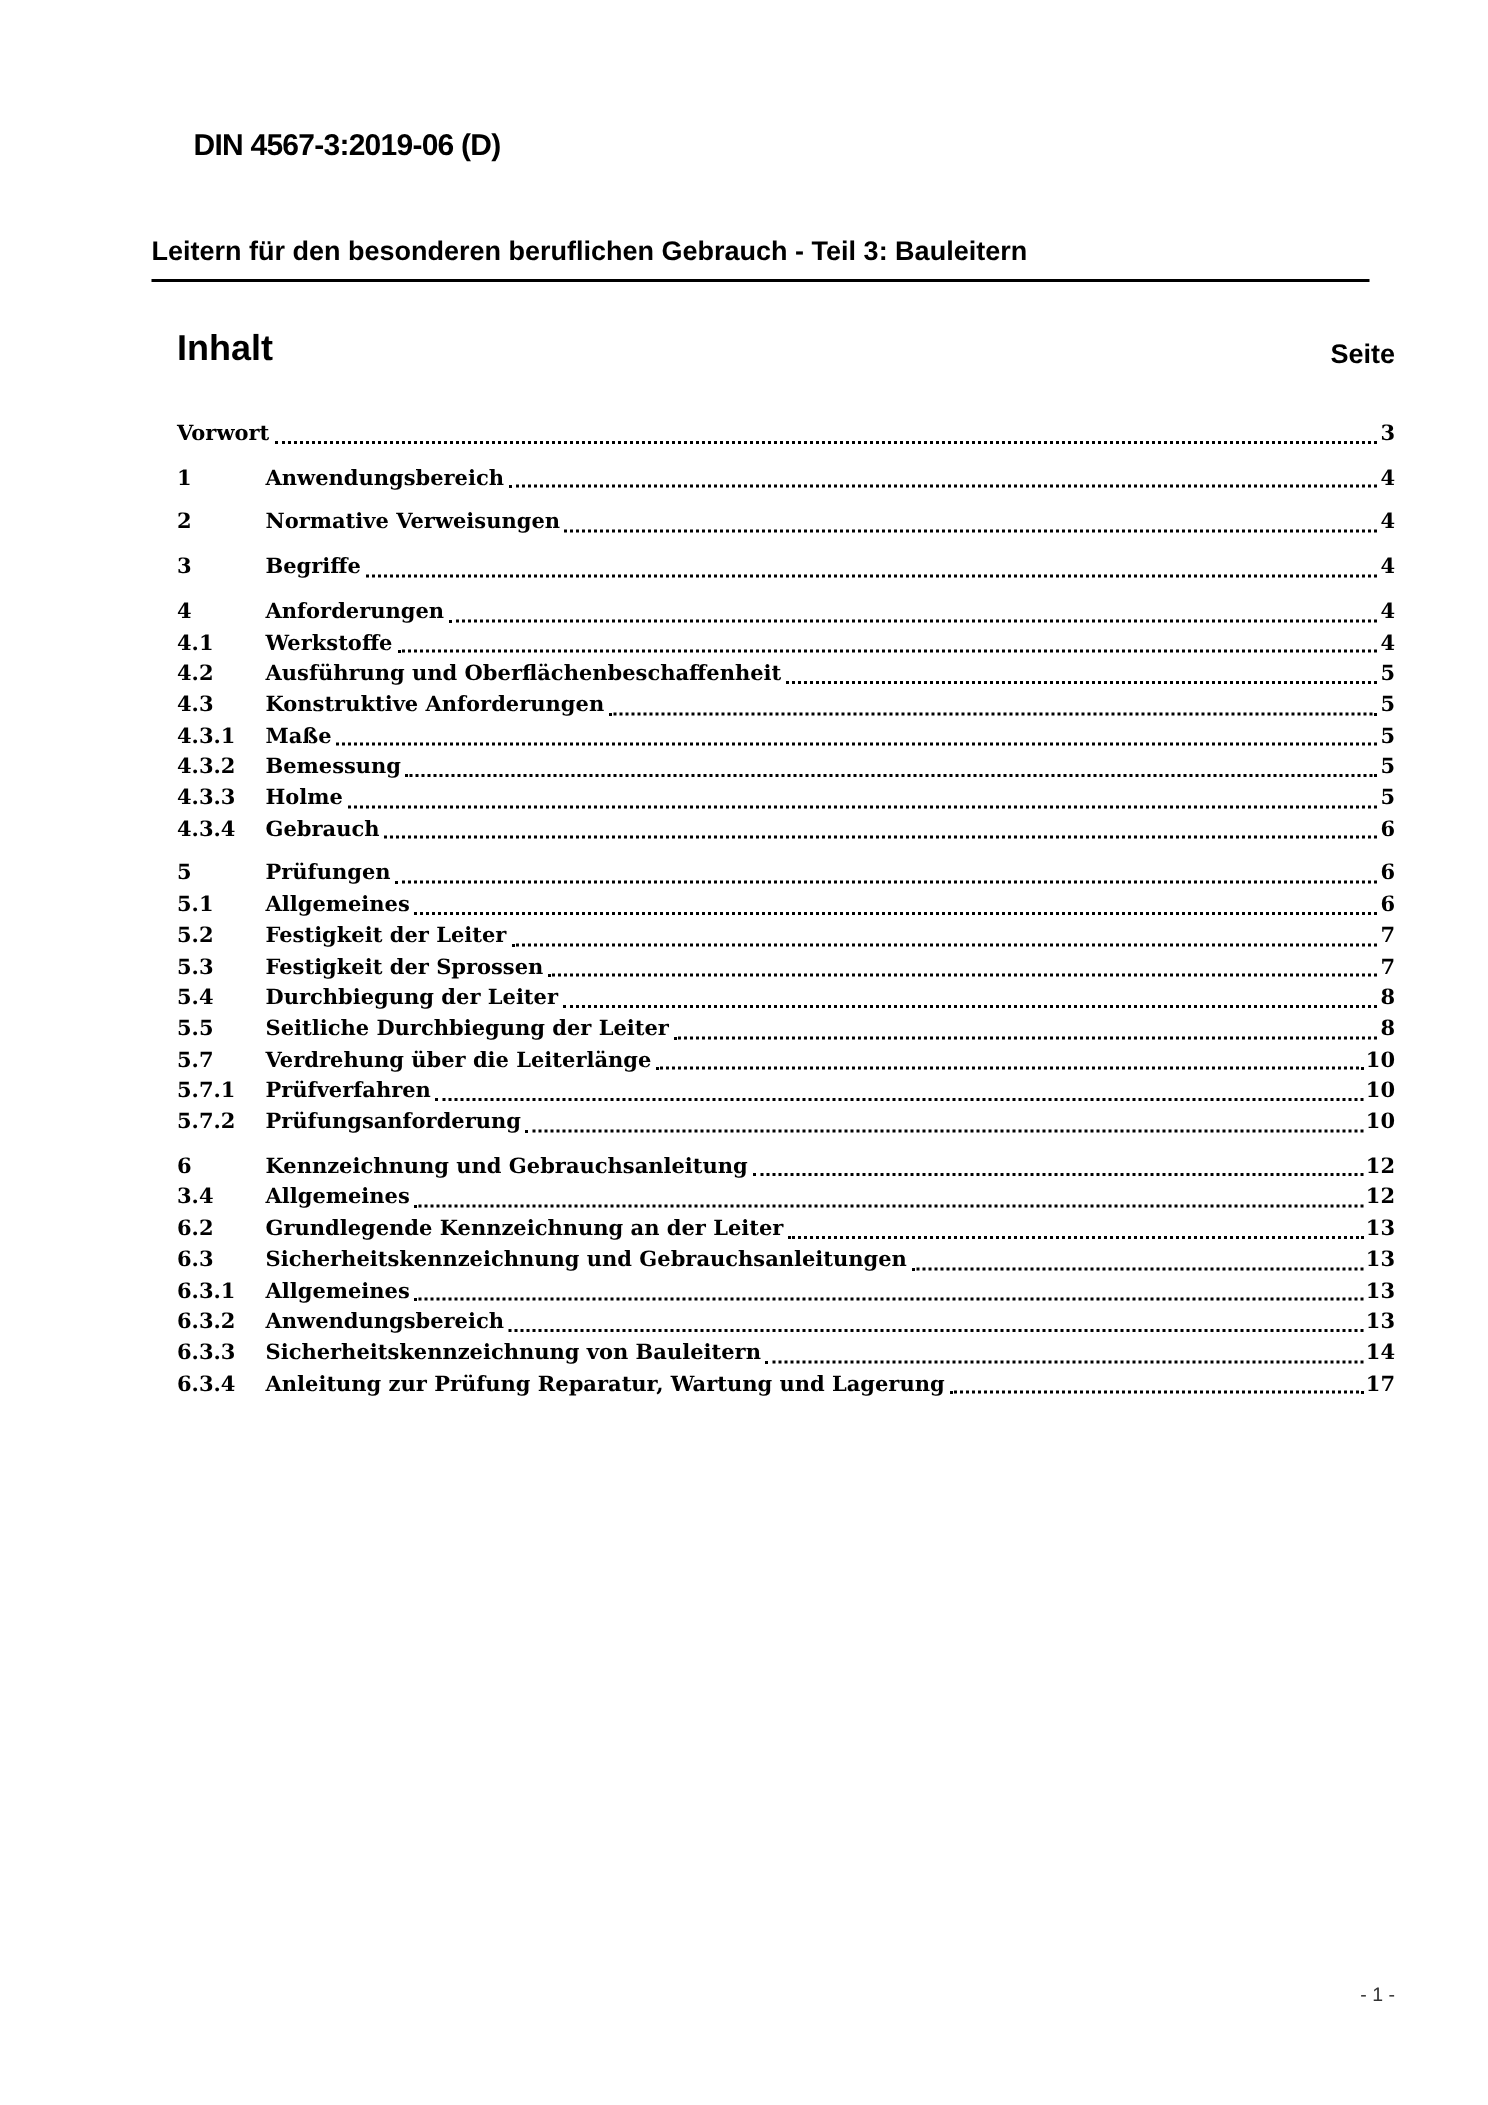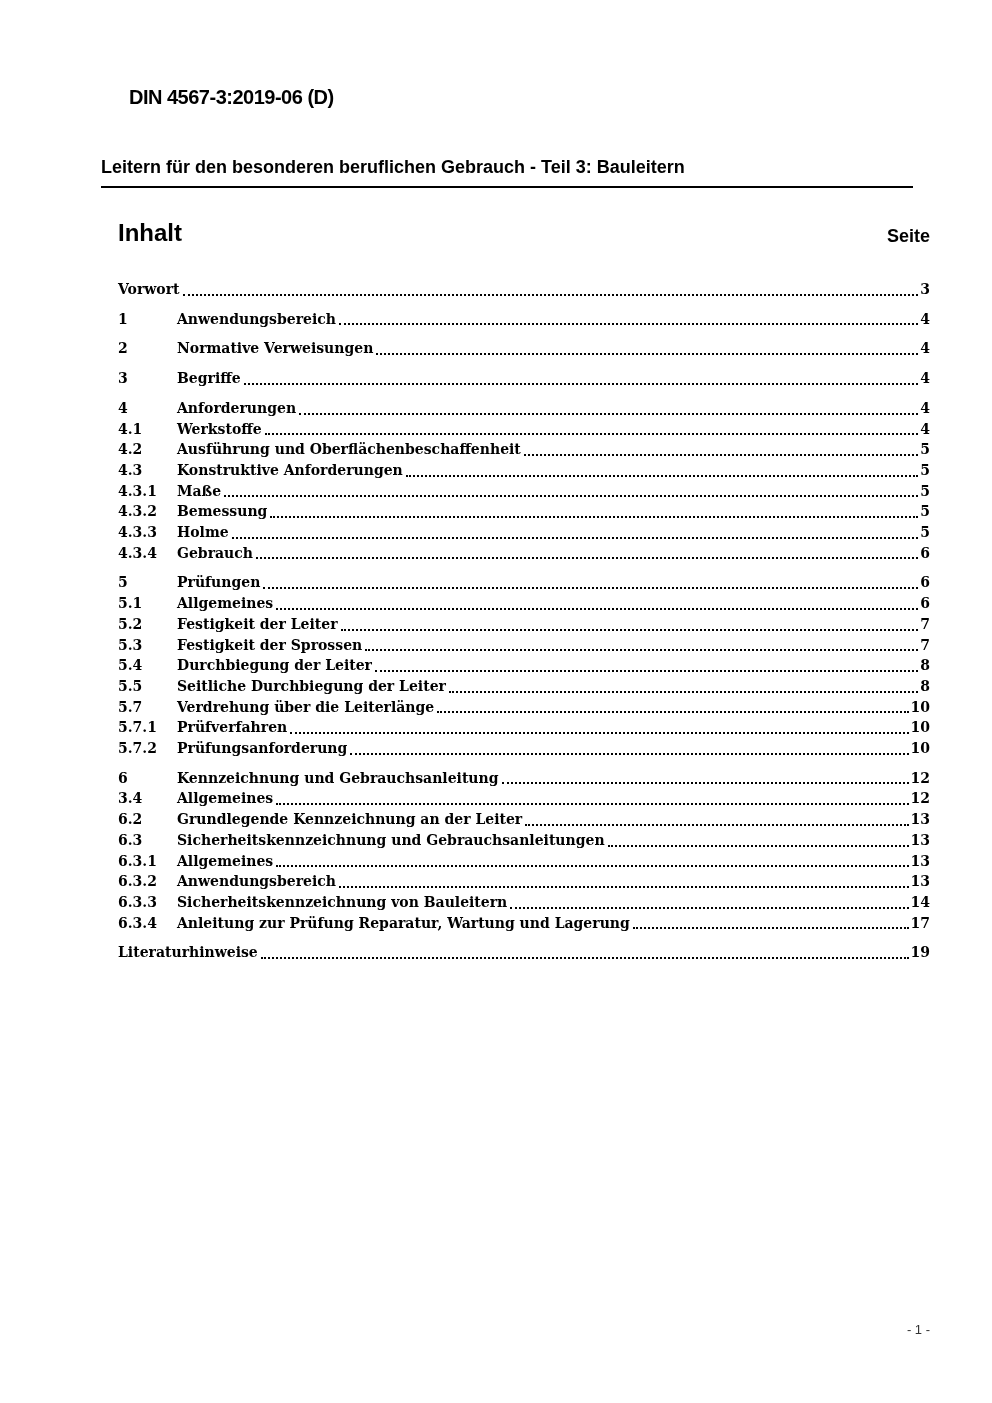--- a/index.html
+++ b/index.html
@@ -238,21 +238,15 @@
     <span class="toc-title">Sicherheitskennzeichnung von Bauleitern</span>
     <span class="toc-leader"></span>
     <span class="toc-page">14</span>
   </div>
     <div class="toc-row lvl3">
     <span class="toc-num">6.3.4</span>
     <span class="toc-title">Anleitung zur Prüfung Reparatur, Wartung und Lagerung</span>
     <span class="toc-leader"></span>
     <span class="toc-page">17</span>
   </div>
-    <div class="toc-row lvl1">
-
-    <span class="toc-title">Literaturhinweise</span>
-    <span class="toc-leader"></span>
-    <span class="toc-page">19</span>
-  </div>
   </div>
 
 <div class="page-footer">- 1 -</div>
 
 </body></html>

